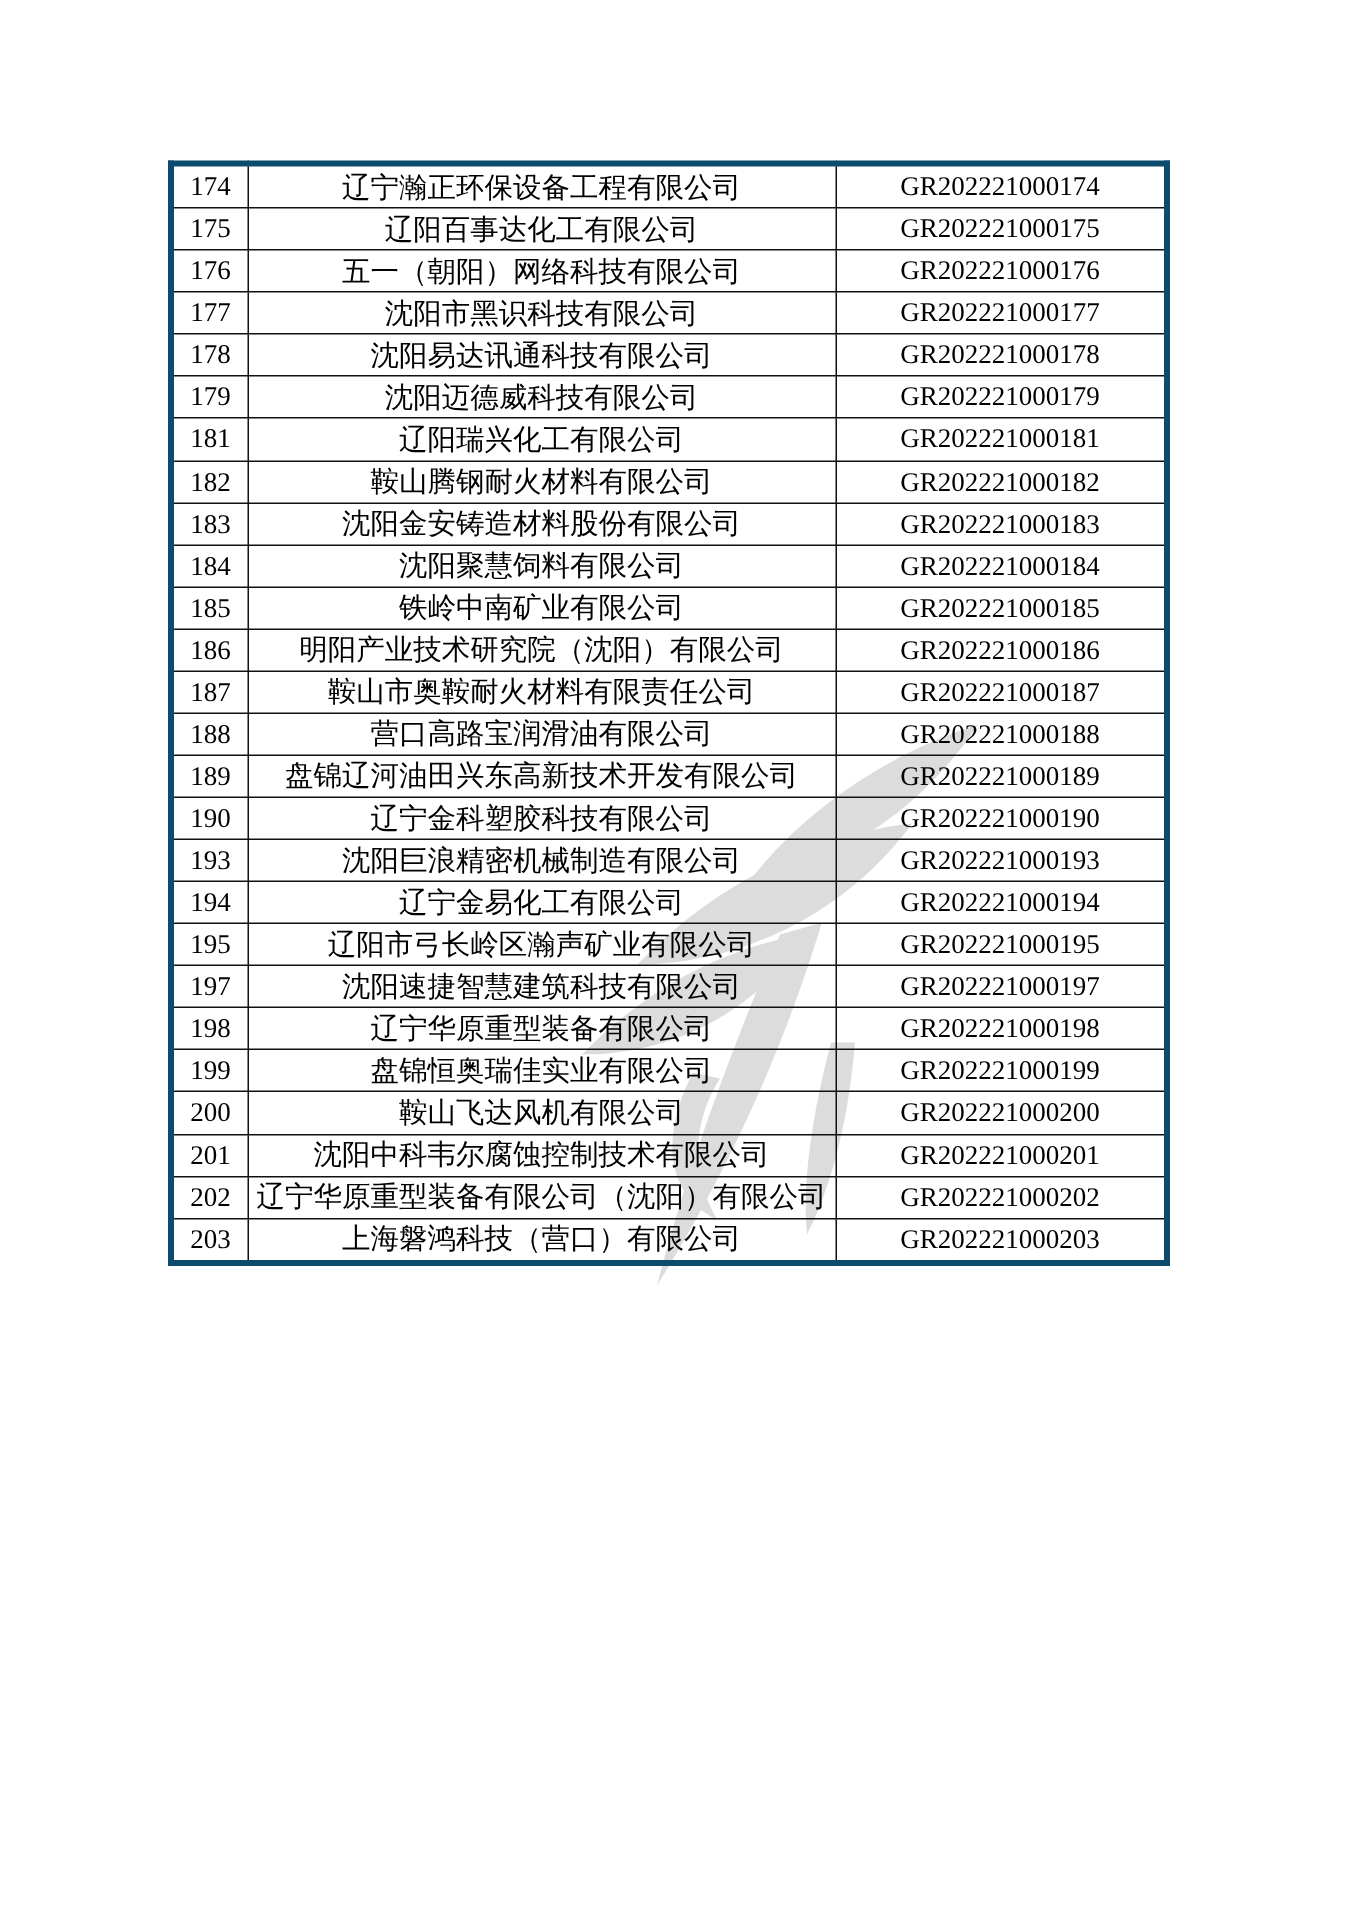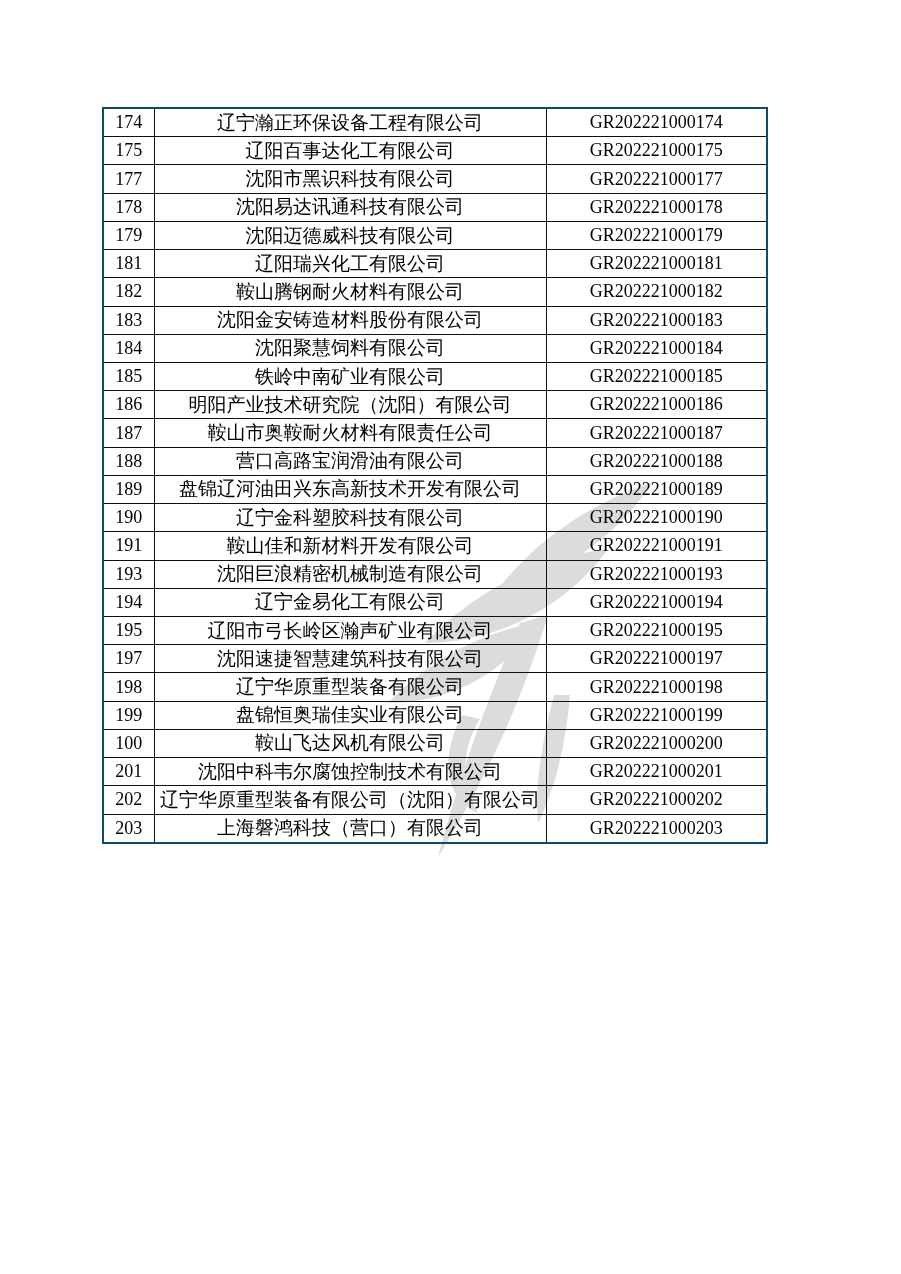--- a/index.html
+++ b/index.html
@@ -18,29 +18,29 @@
   .watermark {
     position: absolute;
     left: 370px;
     top: 465px;
     width: 300px;
     height: 400px;
     z-index: 0;
   }
   table.company {
     position: absolute;
-    left: 102px;
+    left: 112px;
     top: 107px;
     width: 664px;
     height: 737px;
     border-collapse: collapse;
     table-layout: fixed;
     background: transparent;
     z-index: 1;
-    border: 2px solid #0c4a6e;
+    border: 4px solid #0c4a6e;
   }
   table.company td {
     border: 1px solid #101010;
     text-align: center;
     vertical-align: middle;
     padding: 0;
     color: #000000;
     background: transparent;
     white-space: nowrap;
   }
@@ -77,20 +77,25 @@
       <td class="name">辽宁瀚正环保设备工程有限公司</td>
       <td class="code">GR202221000174</td>
     </tr>
 
     <tr>
       <td class="idx">175</td>
       <td class="name">辽阳百事达化工有限公司</td>
       <td class="code">GR202221000175</td>
     </tr>
 
+    <tr>
+      <td class="idx">176</td>
+      <td class="name">五一（朝阳）网络科技有限公司</td>
+      <td class="code">GR202221000176</td>
+    </tr>
 
     <tr>
       <td class="idx">177</td>
       <td class="name">沈阳市黑识科技有限公司</td>
       <td class="code">GR202221000177</td>
     </tr>
 
     <tr>
       <td class="idx">178</td>
       <td class="name">沈阳易达讯通科技有限公司</td>
@@ -157,25 +162,20 @@
       <td class="name">盘锦辽河油田兴东高新技术开发有限公司</td>
       <td class="code">GR202221000189</td>
     </tr>
 
     <tr>
       <td class="idx">190</td>
       <td class="name">辽宁金科塑胶科技有限公司</td>
       <td class="code">GR202221000190</td>
     </tr>
 
-    <tr>
-      <td class="idx">191</td>
-      <td class="name">鞍山佳和新材料开发有限公司</td>
-      <td class="code">GR202221000191</td>
-    </tr>
 
 
     <tr>
       <td class="idx">193</td>
       <td class="name">沈阳巨浪精密机械制造有限公司</td>
       <td class="code">GR202221000193</td>
     </tr>
 
     <tr>
       <td class="idx">194</td>
@@ -202,21 +202,21 @@
       <td class="code">GR202221000198</td>
     </tr>
 
     <tr>
       <td class="idx">199</td>
       <td class="name">盘锦恒奥瑞佳实业有限公司</td>
       <td class="code">GR202221000199</td>
     </tr>
 
     <tr>
-      <td class="idx">100</td>
+      <td class="idx">200</td>
       <td class="name">鞍山飞达风机有限公司</td>
       <td class="code">GR202221000200</td>
     </tr>
 
     <tr>
       <td class="idx">201</td>
       <td class="name">沈阳中科韦尔腐蚀控制技术有限公司</td>
       <td class="code">GR202221000201</td>
     </tr>
 

